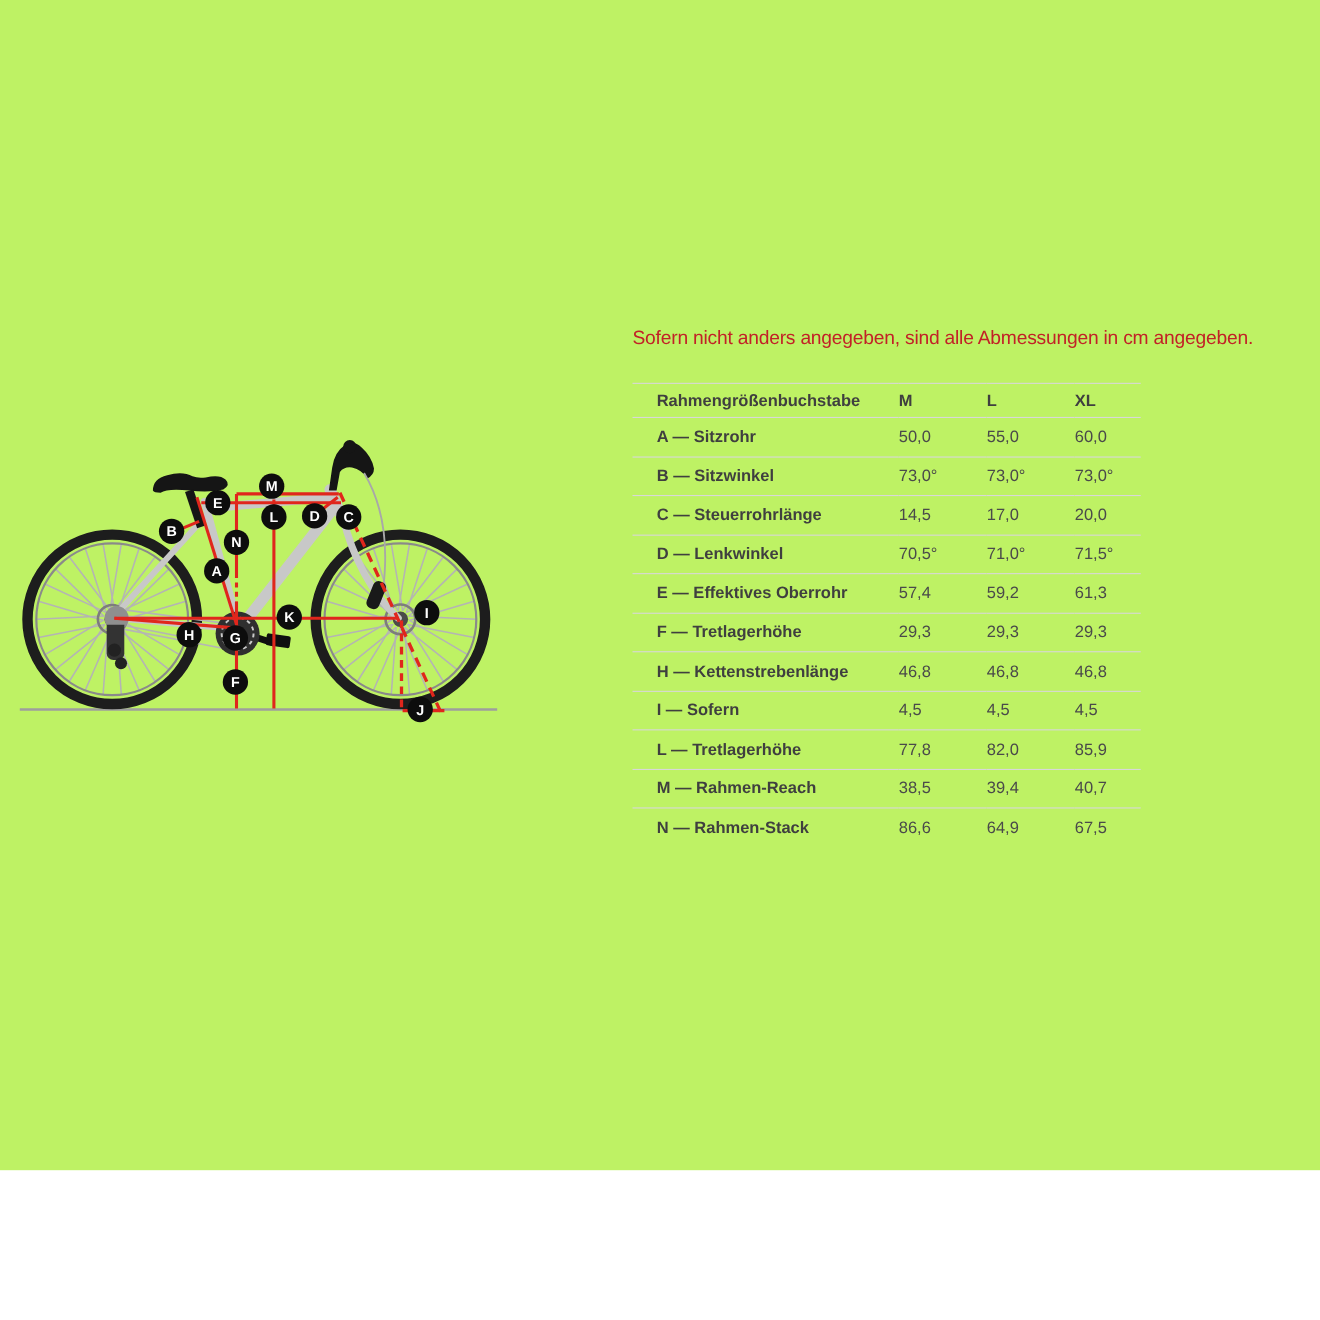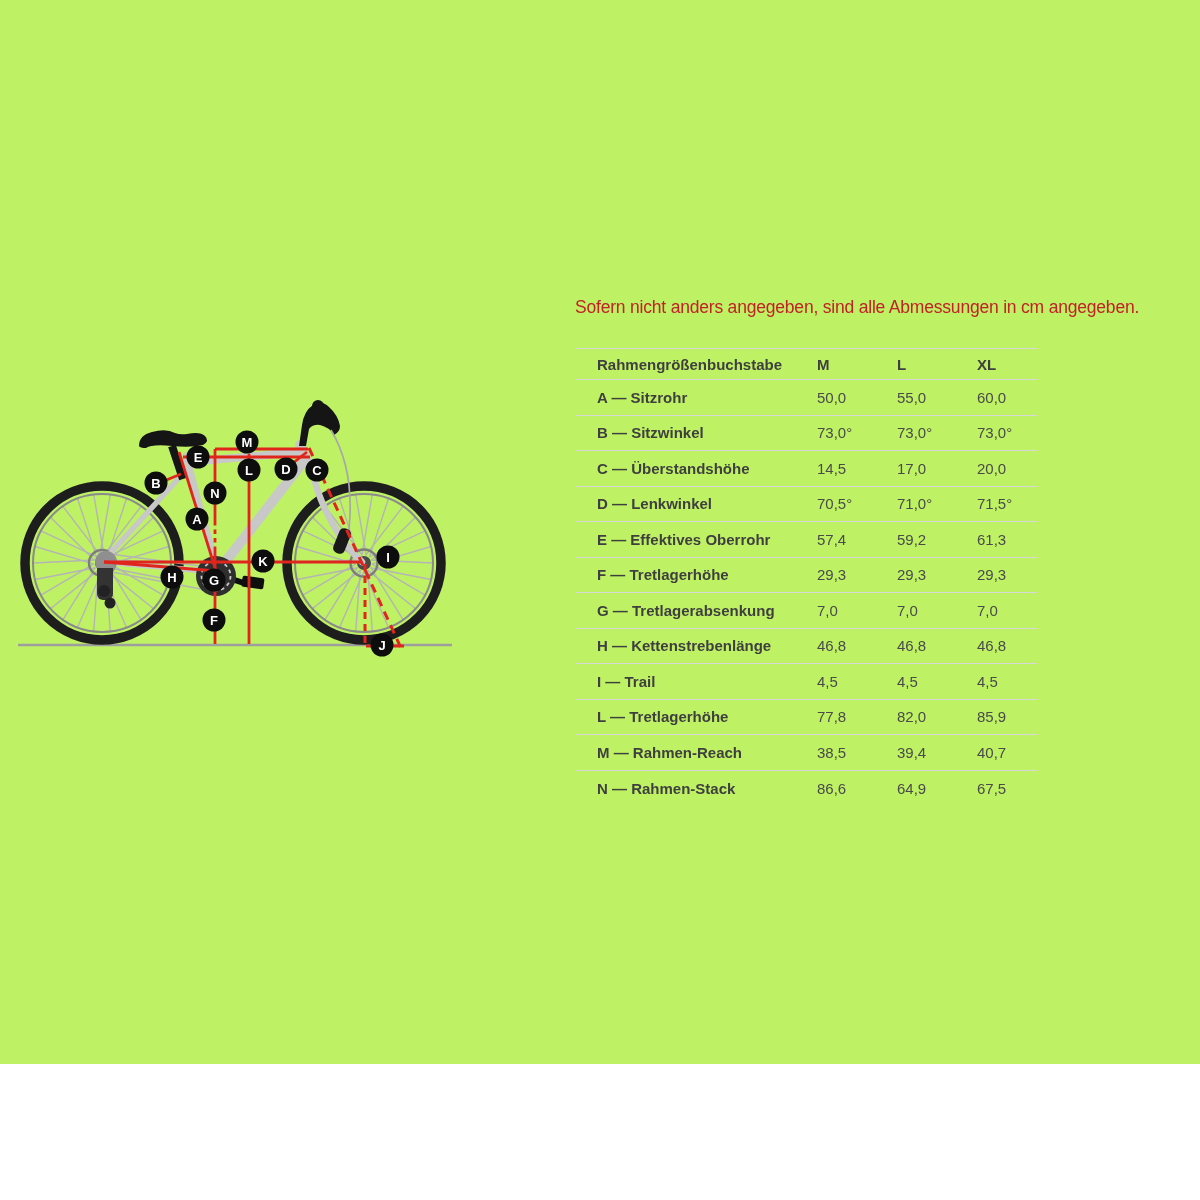--- a/index.html
+++ b/index.html
@@ -83,21 +83,21 @@
           <td>55,0</td>
           <td>60,0</td>
         </tr>
       <tr>
           <td class="lbl">B — Sitzwinkel</td>
           <td>73,0°</td>
           <td>73,0°</td>
           <td>73,0°</td>
         </tr>
       <tr>
-          <td class="lbl">C — Überstandshöhe</td>
+          <td class="lbl">C — Steuerrohrlänge</td>
           <td>14,5</td>
           <td>17,0</td>
           <td>20,0</td>
         </tr>
       <tr>
           <td class="lbl">D — Lenkwinkel</td>
           <td>70,5°</td>
           <td>71,0°</td>
           <td>71,5°</td>
         </tr>
@@ -107,33 +107,27 @@
           <td>59,2</td>
           <td>61,3</td>
         </tr>
       <tr>
           <td class="lbl">F — Tretlagerhöhe</td>
           <td>29,3</td>
           <td>29,3</td>
           <td>29,3</td>
         </tr>
       <tr>
-          <td class="lbl">G — Tretlagerabsenkung</td>
-          <td>7,0</td>
-          <td>7,0</td>
-          <td>7,0</td>
-        </tr>
-      <tr>
           <td class="lbl">H — Kettenstrebenlänge</td>
           <td>46,8</td>
           <td>46,8</td>
           <td>46,8</td>
         </tr>
       <tr>
-          <td class="lbl">I — Trail</td>
+          <td class="lbl">I — Sofern</td>
           <td>4,5</td>
           <td>4,5</td>
           <td>4,5</td>
         </tr>
       <tr>
           <td class="lbl">L — Tretlagerhöhe</td>
           <td>77,8</td>
           <td>82,0</td>
           <td>85,9</td>
         </tr>

